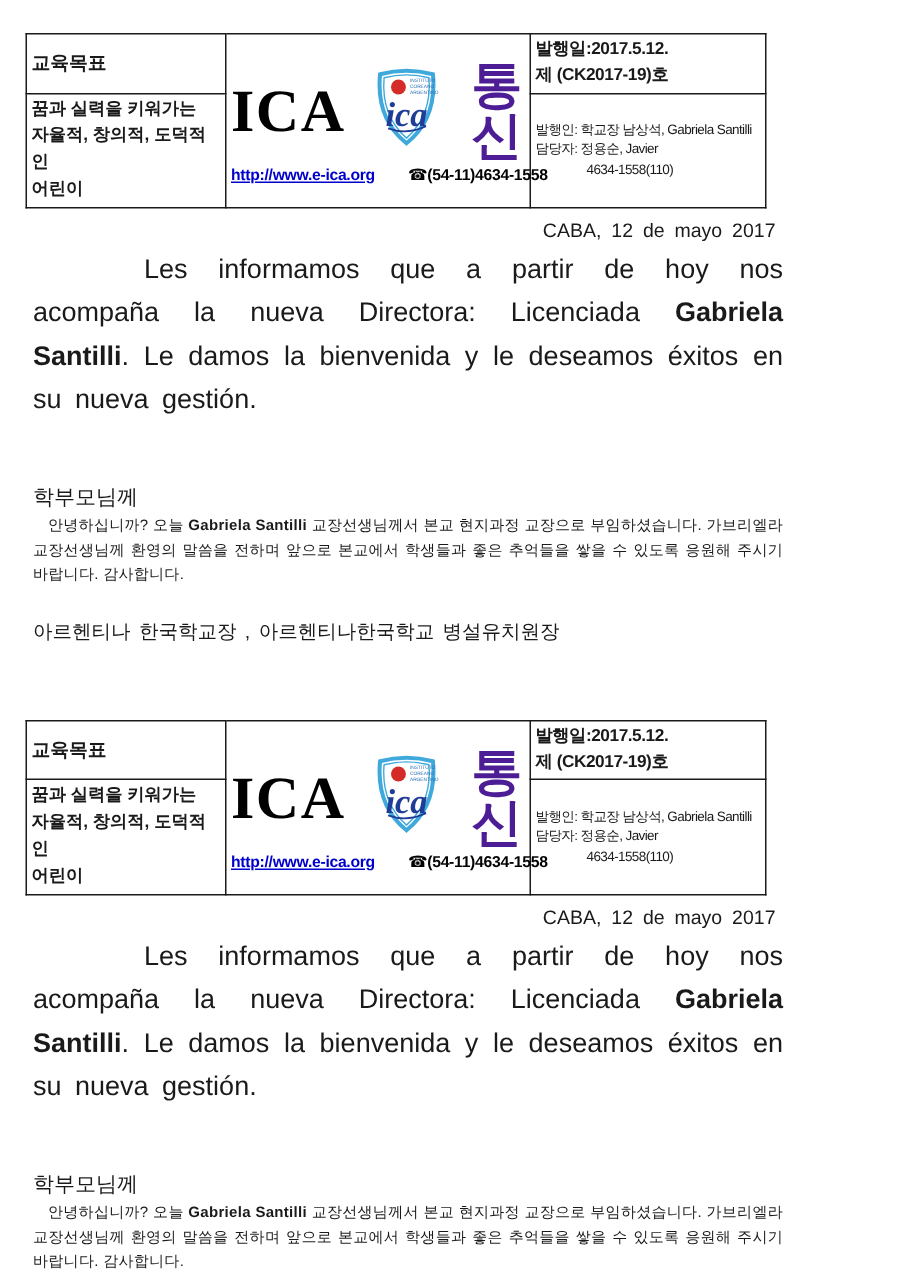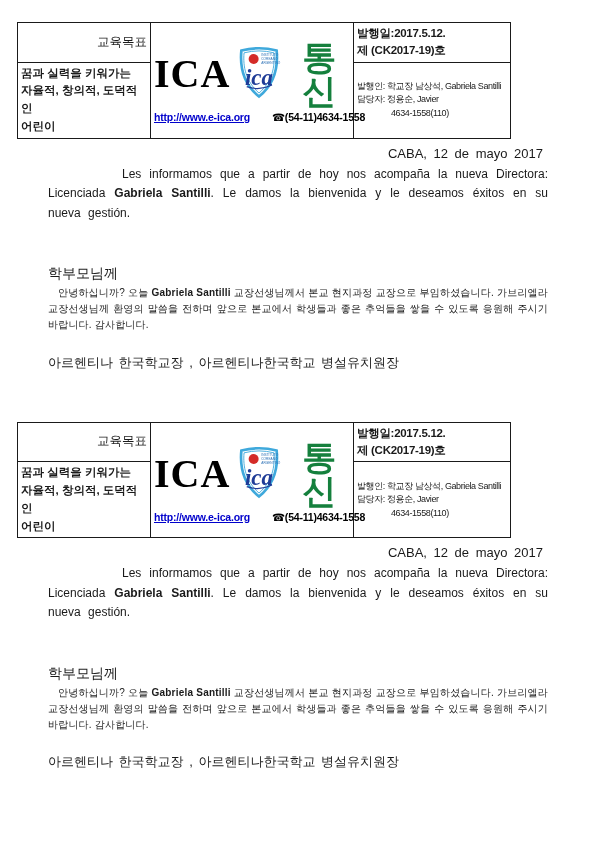--- a/index.html
+++ b/index.html
@@ -3,51 +3,51 @@
 <meta charset="utf-8">
 <style>
   html,body{margin:0;padding:0;}
   body{
     width:600px;height:849px;background:#ffffff;color:#1a1a1a;
     font-family:"Liberation Sans","DejaVu Sans",sans-serif;
     -webkit-font-smoothing:antialiased;position:relative;overflow:hidden;
   }
   .copy{padding-top:22px;}
   .copy.second{padding-top:50px;}
-  .notice{width:500px;margin-left:48px;}
+  .notice{width:500px;margin-left:22px;}
 
   
   table.masthead{
     border-collapse:collapse;margin-left:17px;width:478px;
     table-layout:fixed;
   }
   table.masthead td{
     border:1.6px solid #1a1a1a;padding:2px 3px;vertical-align:middle;
   }
   .col-goal{width:126px;}
   .col-logo{width:196px;}
   .col-issue{width:150px;}
   .goal-title{
-    text-align:right;font-weight:normal;font-size:12.5px;padding:4px 2px;
+    text-align:left;font-weight:bold;font-size:12.5px;padding:4px 2px;
   }
   .goal-motto{
     text-align:left;font-weight:bold;font-size:11.5px;line-height:1.55;
     padding:5px 1px;
   }
   .logo-cell{text-align:center;padding:2px 1px 3px 1px;}
   .masthead-row{
-    display:flex;align-items:center;justify-content:flex-start;gap:6px;
+    display:flex;align-items:center;justify-content:flex-start;gap:18px;
     padding-top:2px;
   }
   .ica-word{
     font-family:"Liberation Serif","DejaVu Serif",serif;font-weight:bold;
     font-size:40px;line-height:1;letter-spacing:1px;color:#000;
   }
   .tongsin-word{
-    font-weight:bold;font-size:34px;line-height:1;color:#15803d;
+    font-weight:bold;font-size:34px;line-height:1;color:#4c1d95;
     font-family:"Liberation Sans","DejaVu Sans",sans-serif;
   }
   .contact-line{
     margin-top:3px;font-size:10.5px;font-weight:bold;white-space:nowrap;
     letter-spacing:-0.2px;
   }
   .site-link{color:#0000cc;text-decoration:underline;cursor:pointer;margin-top:46px;}
   .phone{color:#000;margin-left:22px;}
   .issue-top{
     font-size:11.5px;line-height:1.5;font-weight:bold;
@@ -58,21 +58,21 @@
     white-space:nowrap;overflow:hidden;
   }
   .issue-bottom .indent{padding-left:34px;}
 
   
   .date-line{
     text-align:right;font-size:13px;margin-top:7px;padding-right:5px;
     word-spacing:3px;
   }
   .spanish-par{
-    font-size:12px;line-height:1.62;text-align:justify;
+    font-size:18px;line-height:1.62;text-align:justify;
     text-indent:74px;margin-top:4px;word-spacing:4px;
   }
   .greeting{font-size:14px;margin-top:42px;}
   .korean-par{
     font-size:10px;line-height:1.62;text-align:justify;
     text-indent:10px;margin-top:2px;letter-spacing:0.2px;
   }
   .signature{
     font-size:13px;margin-top:20px;word-spacing:2px;
   }

